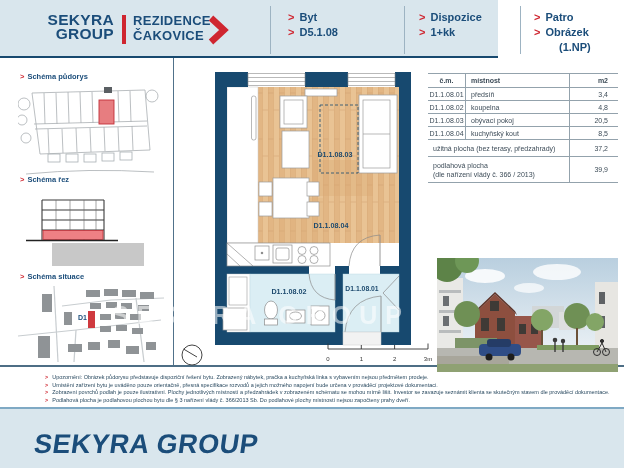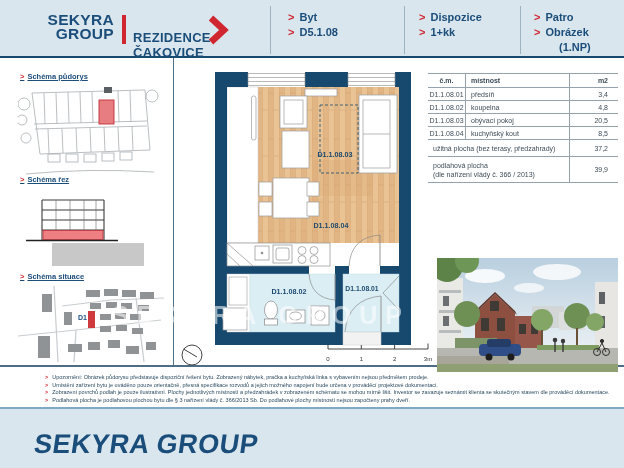--- a/index.html
+++ b/index.html
@@ -1,39 +1,39 @@
 <!DOCTYPE html>
 <html><head>
 <meta charset="utf-8">
 <style>
   html,body{margin:0;padding:0;background:#ffffff;}
   .page{position:relative;width:624px;height:468px;overflow:hidden;background:#ffffff;
         font-family:"Liberation Sans",sans-serif;}
 
   
-  .header{position:absolute;left:0;top:0;width:624px;height:56px;background:#d9e6ed;
+  .header{position:absolute;left:0;top:0;width:498px;height:56px;background:#d9e6ed;
           border-bottom:2px solid #17496f;}
   .brand-logo{position:absolute;left:26px;top:13px;width:88px;text-align:right;
               font-size:15.5px;font-weight:900;line-height:14px;color:#1b4d7a;letter-spacing:.3px;}
   .red-bar{position:absolute;left:122px;top:15px;width:4px;height:29px;background:#cf2630;}
-  .project{position:absolute;left:133px;top:30px;font-size:13px;font-weight:800;
+  .project{position:absolute;left:133px;top:13px;font-size:13px;font-weight:800;
            line-height:15px;color:#1b4d7a;letter-spacing:.3px;}
   .big-chev{position:absolute;left:207px;top:15px;}
   .vdiv{position:absolute;top:6px;width:1px;height:48px;background:#9db3c2;}
   .hsec{position:absolute;top:10px;font-size:11px;font-weight:700;color:#1b4d7a;line-height:15px;}
   .hsec .row{display:flex;white-space:nowrap;}
   .chev{color:#cf2630;font-weight:800;margin-right:5px;}
   .indent{margin-left:25px;}
 
   
   .sb-rule{position:absolute;left:173px;top:58px;width:1px;height:307px;background:#50718a;}
   .content-rule{position:absolute;left:0;top:365px;width:624px;height:1.5px;background:#4d6e85;}
 
   
-  .sb-label{position:absolute;left:20px;font-size:7.5px;font-weight:700;color:#1b4d7a;white-space:nowrap;text-decoration:underline;}
+  .sb-label{position:absolute;left:20px;font-size:7.5px;font-weight:700;color:#1b4d7a;white-space:nowrap;}
   .sb-label .chev{font-size:7.5px;margin-right:3px;}
   .thumb{position:absolute;}
 
   
   .plan{position:absolute;left:213px;top:70px;}
   .watermark{position:absolute;left:112px;top:301px;width:420px;font-size:25px;font-weight:800;
              color:rgba(255,255,255,0.55);letter-spacing:8px;white-space:nowrap;z-index:5;pointer-events:none;}
   .north{position:absolute;left:179px;top:342px;}
   .scalebar{position:absolute;left:324px;top:342px;}
 

